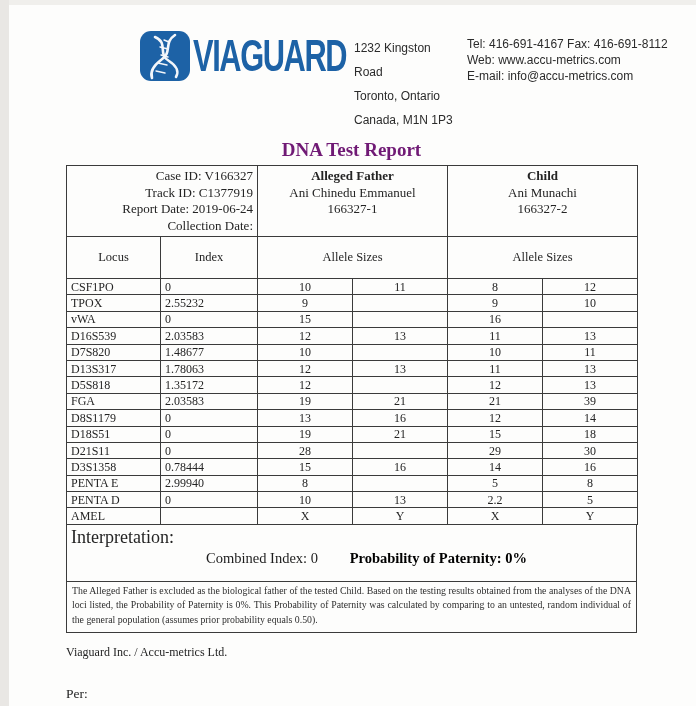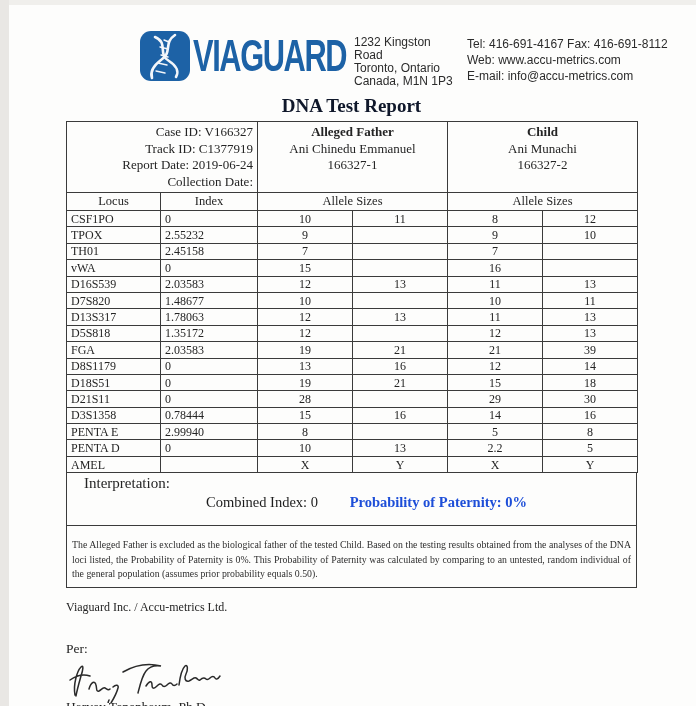--- a/index.html
+++ b/index.html
@@ -9,51 +9,51 @@
   .scan-top{position:absolute;left:0;top:0;width:696px;height:5px;background:#f0efec;}
 
   
   .header{display:flex;align-items:flex-start;padding:30px 0 0 95px;margin-left:44px;}
   .logo{display:flex;align-items:center;width:215px;}
   .logo-badge{width:52px;height:52px;flex:0 0 auto;}
   .logo-word{font-family:"Liberation Sans", sans-serif;font-weight:bold;
              font-size:44px;color:#1d62a6;letter-spacing:-2px;
              transform:scaleX(.70);transform-origin:left center;white-space:nowrap;
              margin-left:2px;line-height:52px;}
-  .addr{font-family:"Liberation Sans", sans-serif;font-size:12px;line-height:13px;
+  .addr{font-family:"Liberation Sans", sans-serif;font-size:12px;line-height:24px;
         color:#2b2b2b;width:103px;padding-top:6px;}
   .contact{font-family:"Liberation Sans", sans-serif;font-size:12px;line-height:16px;
         color:#2b2b2b;padding-top:6px;margin-left:10px;white-space:nowrap;}
 
   
-  .title{text-align:center;font-size:19px;font-weight:bold;margin:7px 59px 4px 66px;color:#0f172a;}
+  .title{text-align:center;font-size:19px;font-weight:bold;margin:7px 59px 4px 66px;color:#701a75;}
 
   
   .content{margin-left:66px;width:571px;}
   table{border-collapse:collapse;table-layout:fixed;width:571px;}
   td,th{border:1px solid #3b3b3b;font-weight:normal;}
 
   .case-table td{vertical-align:top;padding:2px 4px;font-size:13px;line-height:16.5px;}
   .case-ids{text-align:right;margin-left:18px;}
   .party{text-align:center;}
   .party .role{font-weight:bold;}
 
   .loci-table{margin-top:-1px;}
-  .loci-table th{font-size:12.5px;height:17px;text-align:center;padding:0;}
+  .loci-table th{font-size:12.5px;height:17px;text-align:center;padding:12px;}
   .loci-table td{font-size:12px;height:15.4px;padding:0 0 0 4px;line-height:12px;}
   .loci-table td.allele-cell{text-align:center;padding:0;}
 
   
   .interp{border:1px solid #3b3b3b;margin-top:-1px;width:569px;}
-  .interp-label{font-size:15px;padding:2px 4px 0 4px;margin-left:13px;}
+  .interp-label{font-size:18px;padding:2px 4px 0 4px;}
   .combined-line{text-align:center;font-size:14.5px;padding:2px 0 14px 30px;}
   .combined-index{color:#1c1c1c;}
   .prob{font-weight:bold;margin-left:28px;}
   .disclaimer{border-top:1px solid #3b3b3b;font-size:9.8px;line-height:14.5px;
-              padding:12px 5px 5px 5px;text-align:justify;color:#2e2e2e;}
+              padding:2px 5px 5px 5px;text-align:justify;color:#2e2e2e;}
 
   
   .company{margin:12px 0 12px 66px;font-size:12px;}
   .per{margin:26px 0 0 66px;font-size:13.5px;font-family:Liberation Serif, serif;}
   .sig{margin:2px 0 0 68px;height:40px;}
   .signatory{margin:0 0 0 66px;font-size:13.5px;}
 </style>
 </head>
 <body>
 
@@ -146,28 +146,20 @@
         </tr>
         <tr>
           <td>TPOX</td>
           <td>2.55232</td>
           <td class="allele-cell">9</td>
           <td class="allele-cell"></td>
           <td class="allele-cell">9</td>
           <td class="allele-cell">10</td>
         </tr>
         <tr>
-          <td>TH01</td>
-          <td>2.45158</td>
-          <td class="allele-cell">7</td>
-          <td class="allele-cell"></td>
-          <td class="allele-cell">7</td>
-          <td class="allele-cell"></td>
-        </tr>
-        <tr>
           <td>vWA</td>
           <td>0</td>
           <td class="allele-cell">15</td>
           <td class="allele-cell"></td>
           <td class="allele-cell">16</td>
           <td class="allele-cell"></td>
         </tr>
         <tr>
           <td>D16S539</td>
           <td>2.03583</td>
@@ -264,21 +256,21 @@
           <td class="allele-cell">X</td>
           <td class="allele-cell">Y</td>
         </tr>
       </tbody>
   </table>
 
   <div class="interp">
     <div class="interp-label">Interpretation:</div>
     <div class="combined-line">
       <span class="combined-index">Combined Index: 0</span>
-      <span class="prob" style="color: #1d4ed8;">Probability of Paternity: 0%</span>
+      <span class="prob" style="color: #000000;">Probability of Paternity: 0%</span>
     </div>
     <div class="disclaimer">The Alleged Father is excluded as the biological father of the tested Child. Based on the testing results obtained from the analyses of the DNA loci listed, the Probability of Paternity is 0%. This Probability of Paternity was calculated by comparing to an untested, random individual of the general population (assumes prior probability equals 0.50).</div>
   </div>
 </div>
 
 <div class="company">Viaguard Inc. / Accu-metrics Ltd.</div>
 <div class="per">Per:</div>
 <div class="sig">
   <svg viewBox="0 0 175 44" width="175" height="44">
     <g fill="none" stroke="#2a2a2a" stroke-width="1.5" stroke-linecap="round">

